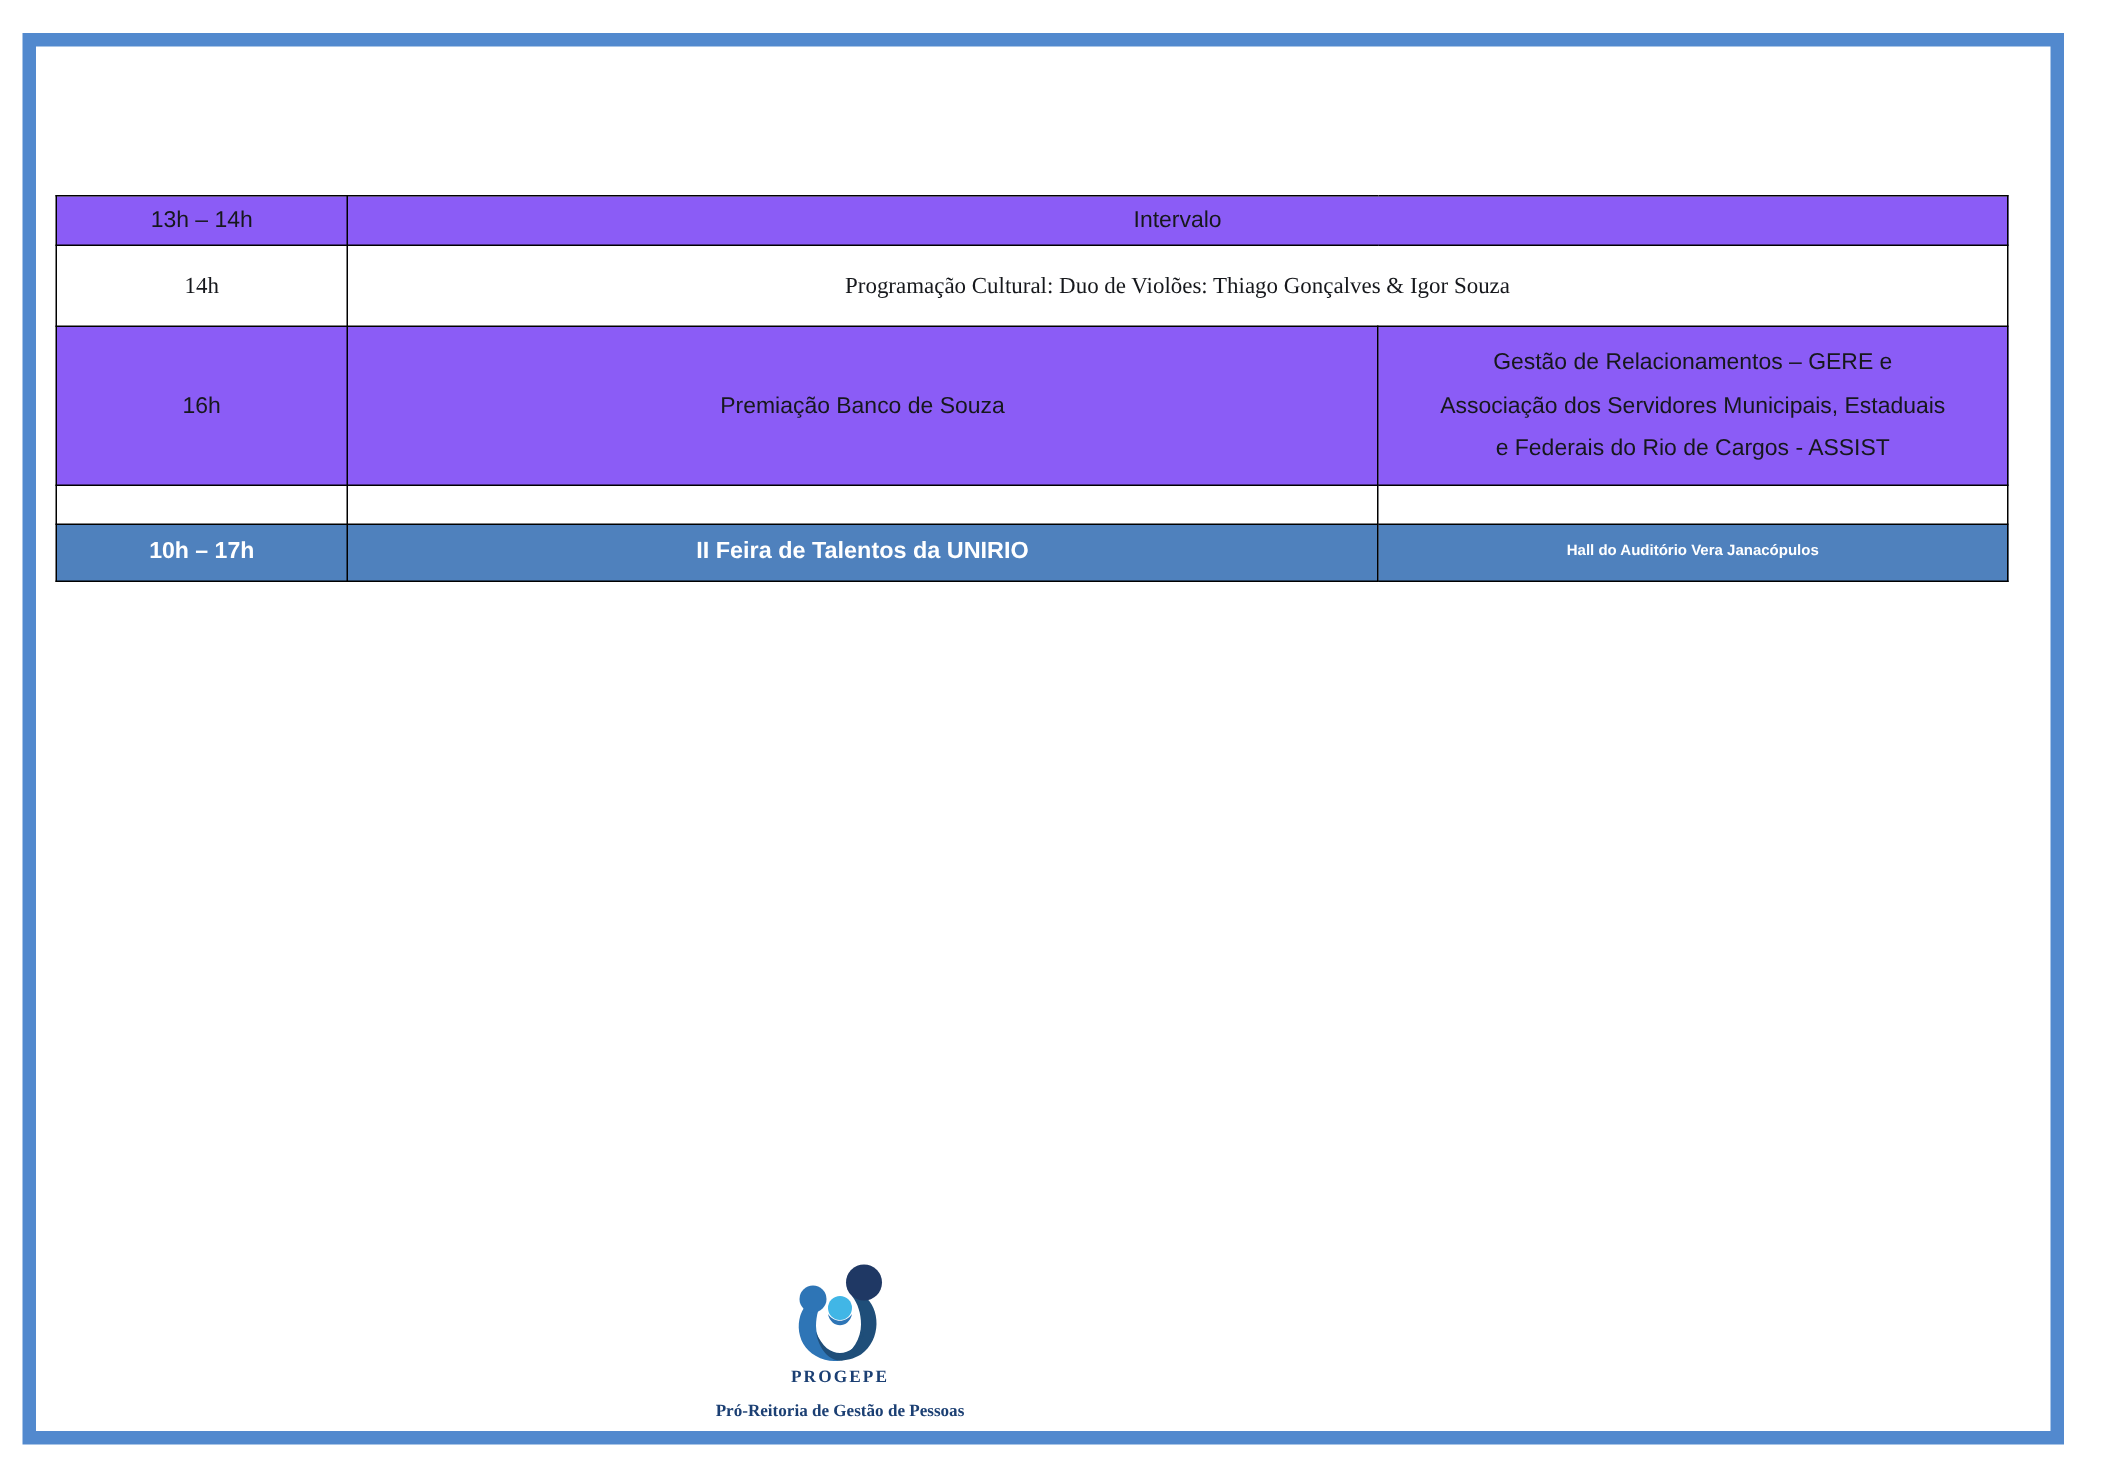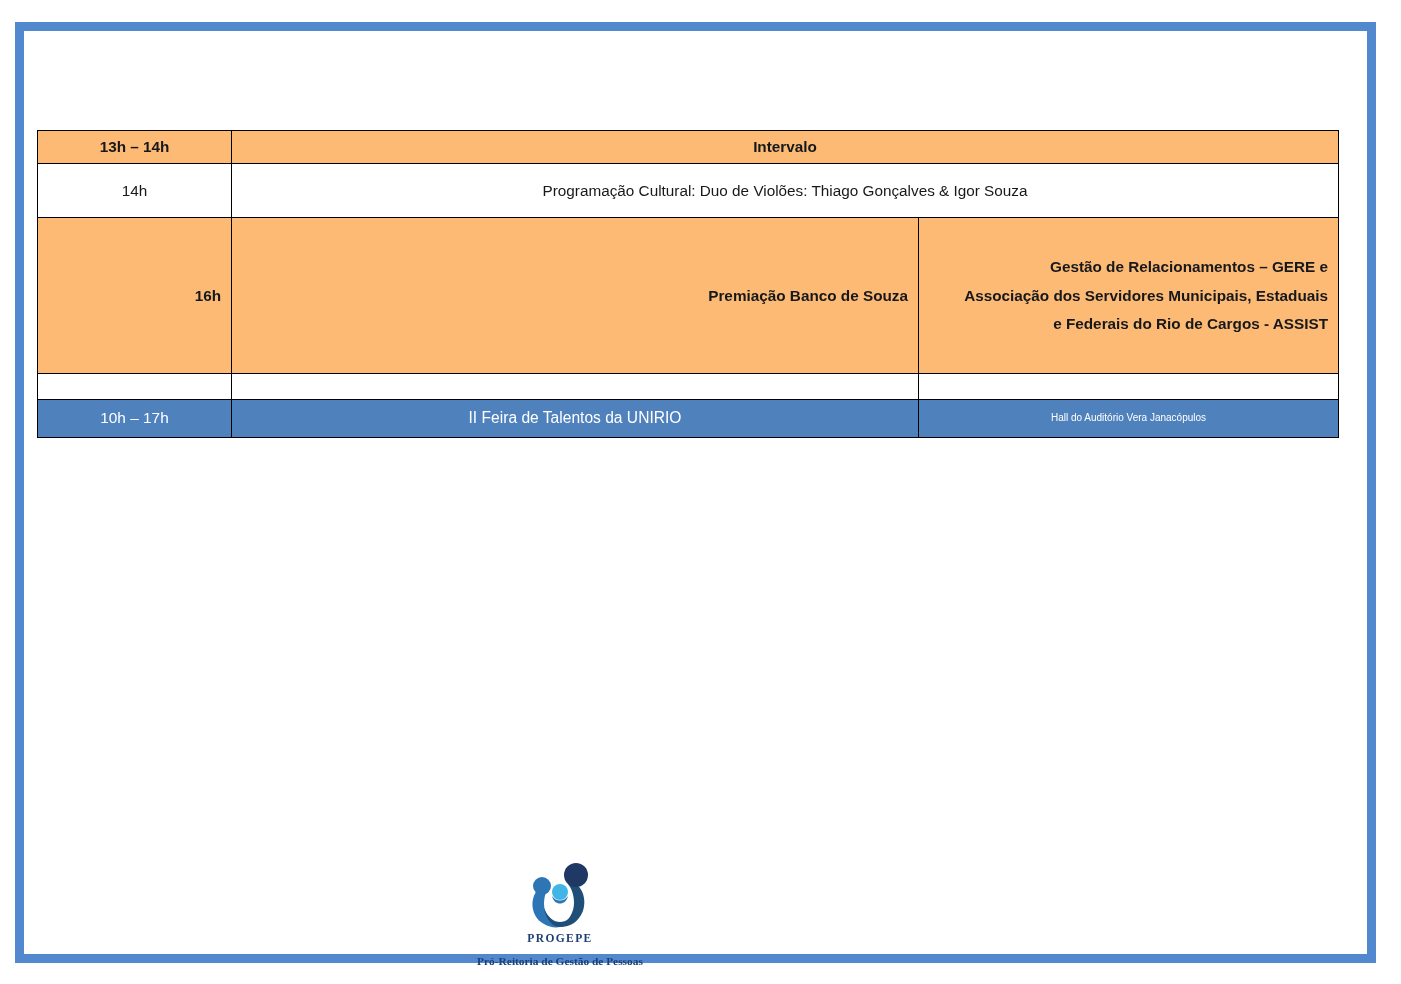--- a/index.html
+++ b/index.html
@@ -45,47 +45,47 @@
     text-align: center;
     color: #16181c;
     font-size: 15.3px;
     line-height: 1.85;
     padding: 4px 10px;
   }
   td.time {
     font-size: 15.6px;
     white-space: nowrap;
   }
-  tr.shade td { background: #fdba74; font-weight: bold; }
-  tr.plain td { background: #FFFFFF; }
+  tr.shade td { background: #8b5cf6; }
+  tr.plain td { background: #FFFFFF; font-family: Liberation Serif, serif; }
 
   tr.r-intervalo td { height: 30px; padding-top: 2px; padding-bottom: 2px; }
   tr.r-cultural  td { height: 54px; }
   tr.r-palestra  td { height: 118px; }
   tr.r-livro     td { height: 88px; }
-  tr.r-premiacao td { height: 156px; text-align: right; }
+  tr.r-premiacao td { height: 106px; }
   tr.r-empty     td { height: 26px; }
   tr.r-feira     td { height: 33px; }
 
   tr.r-feira td {
     background: #4F81BD;
     color: #ffffff;
-    font-weight: normal;
+    font-weight: bold;
     font-size: 15.6px;
     border-color: #000000;
   }
   tr.r-feira td.time { font-size: 15.4px; }
   tr.r-feira td.who  { font-size: 10px; }
 
   .two-line { display: block; }
 
   
   #logo-block {
     position: absolute;
-    left: 0; top: 860px;
+    left: 0; top: 840px;
     width: 1120px;
     text-align: center;
   }
   #logo-mark {
     width: 76px; height: 70px;
     margin: 0 auto;
     position: relative;
   }
   #logo-mark svg { display: block; }
   #logo-name {

